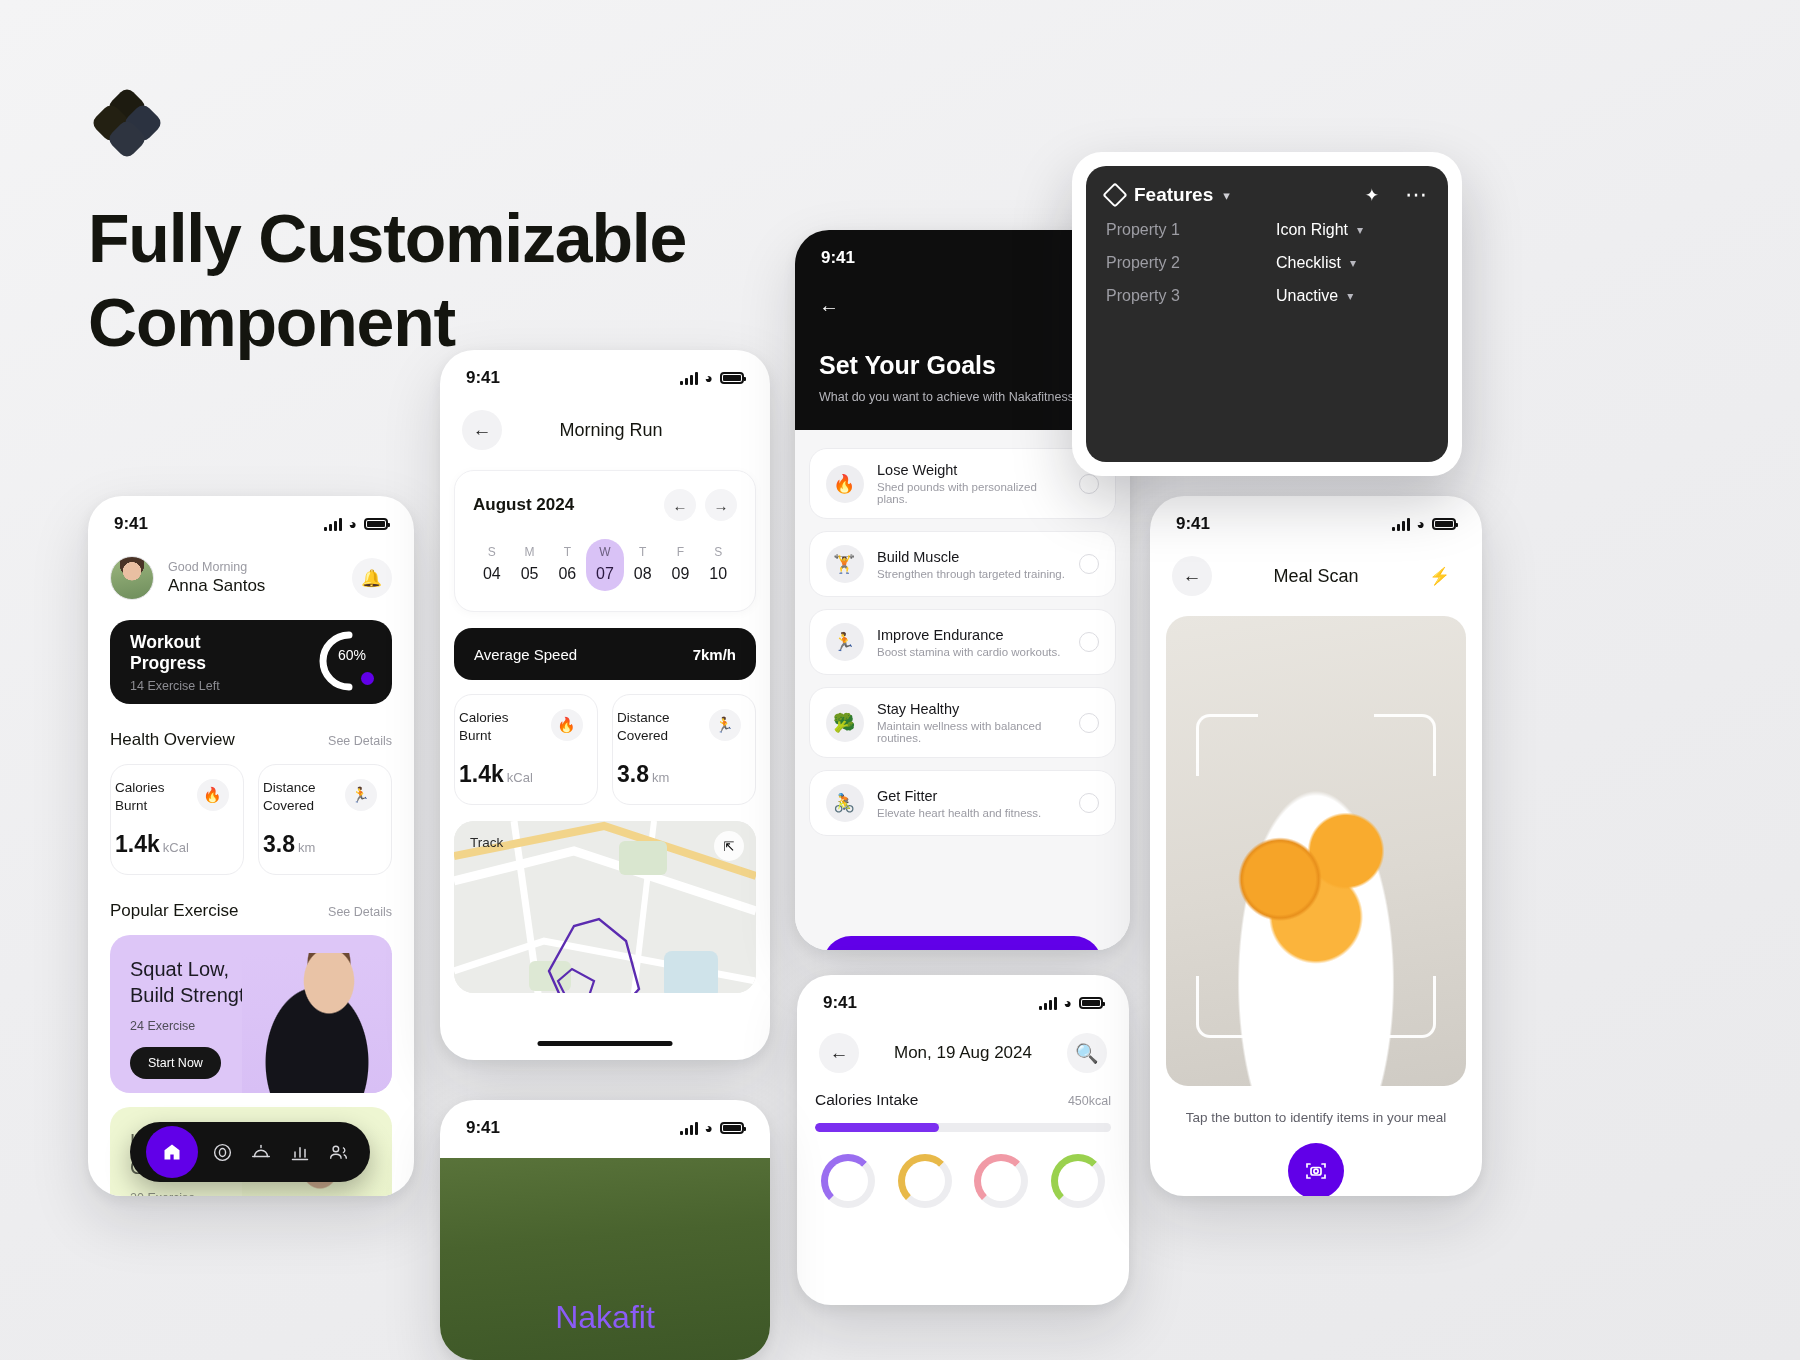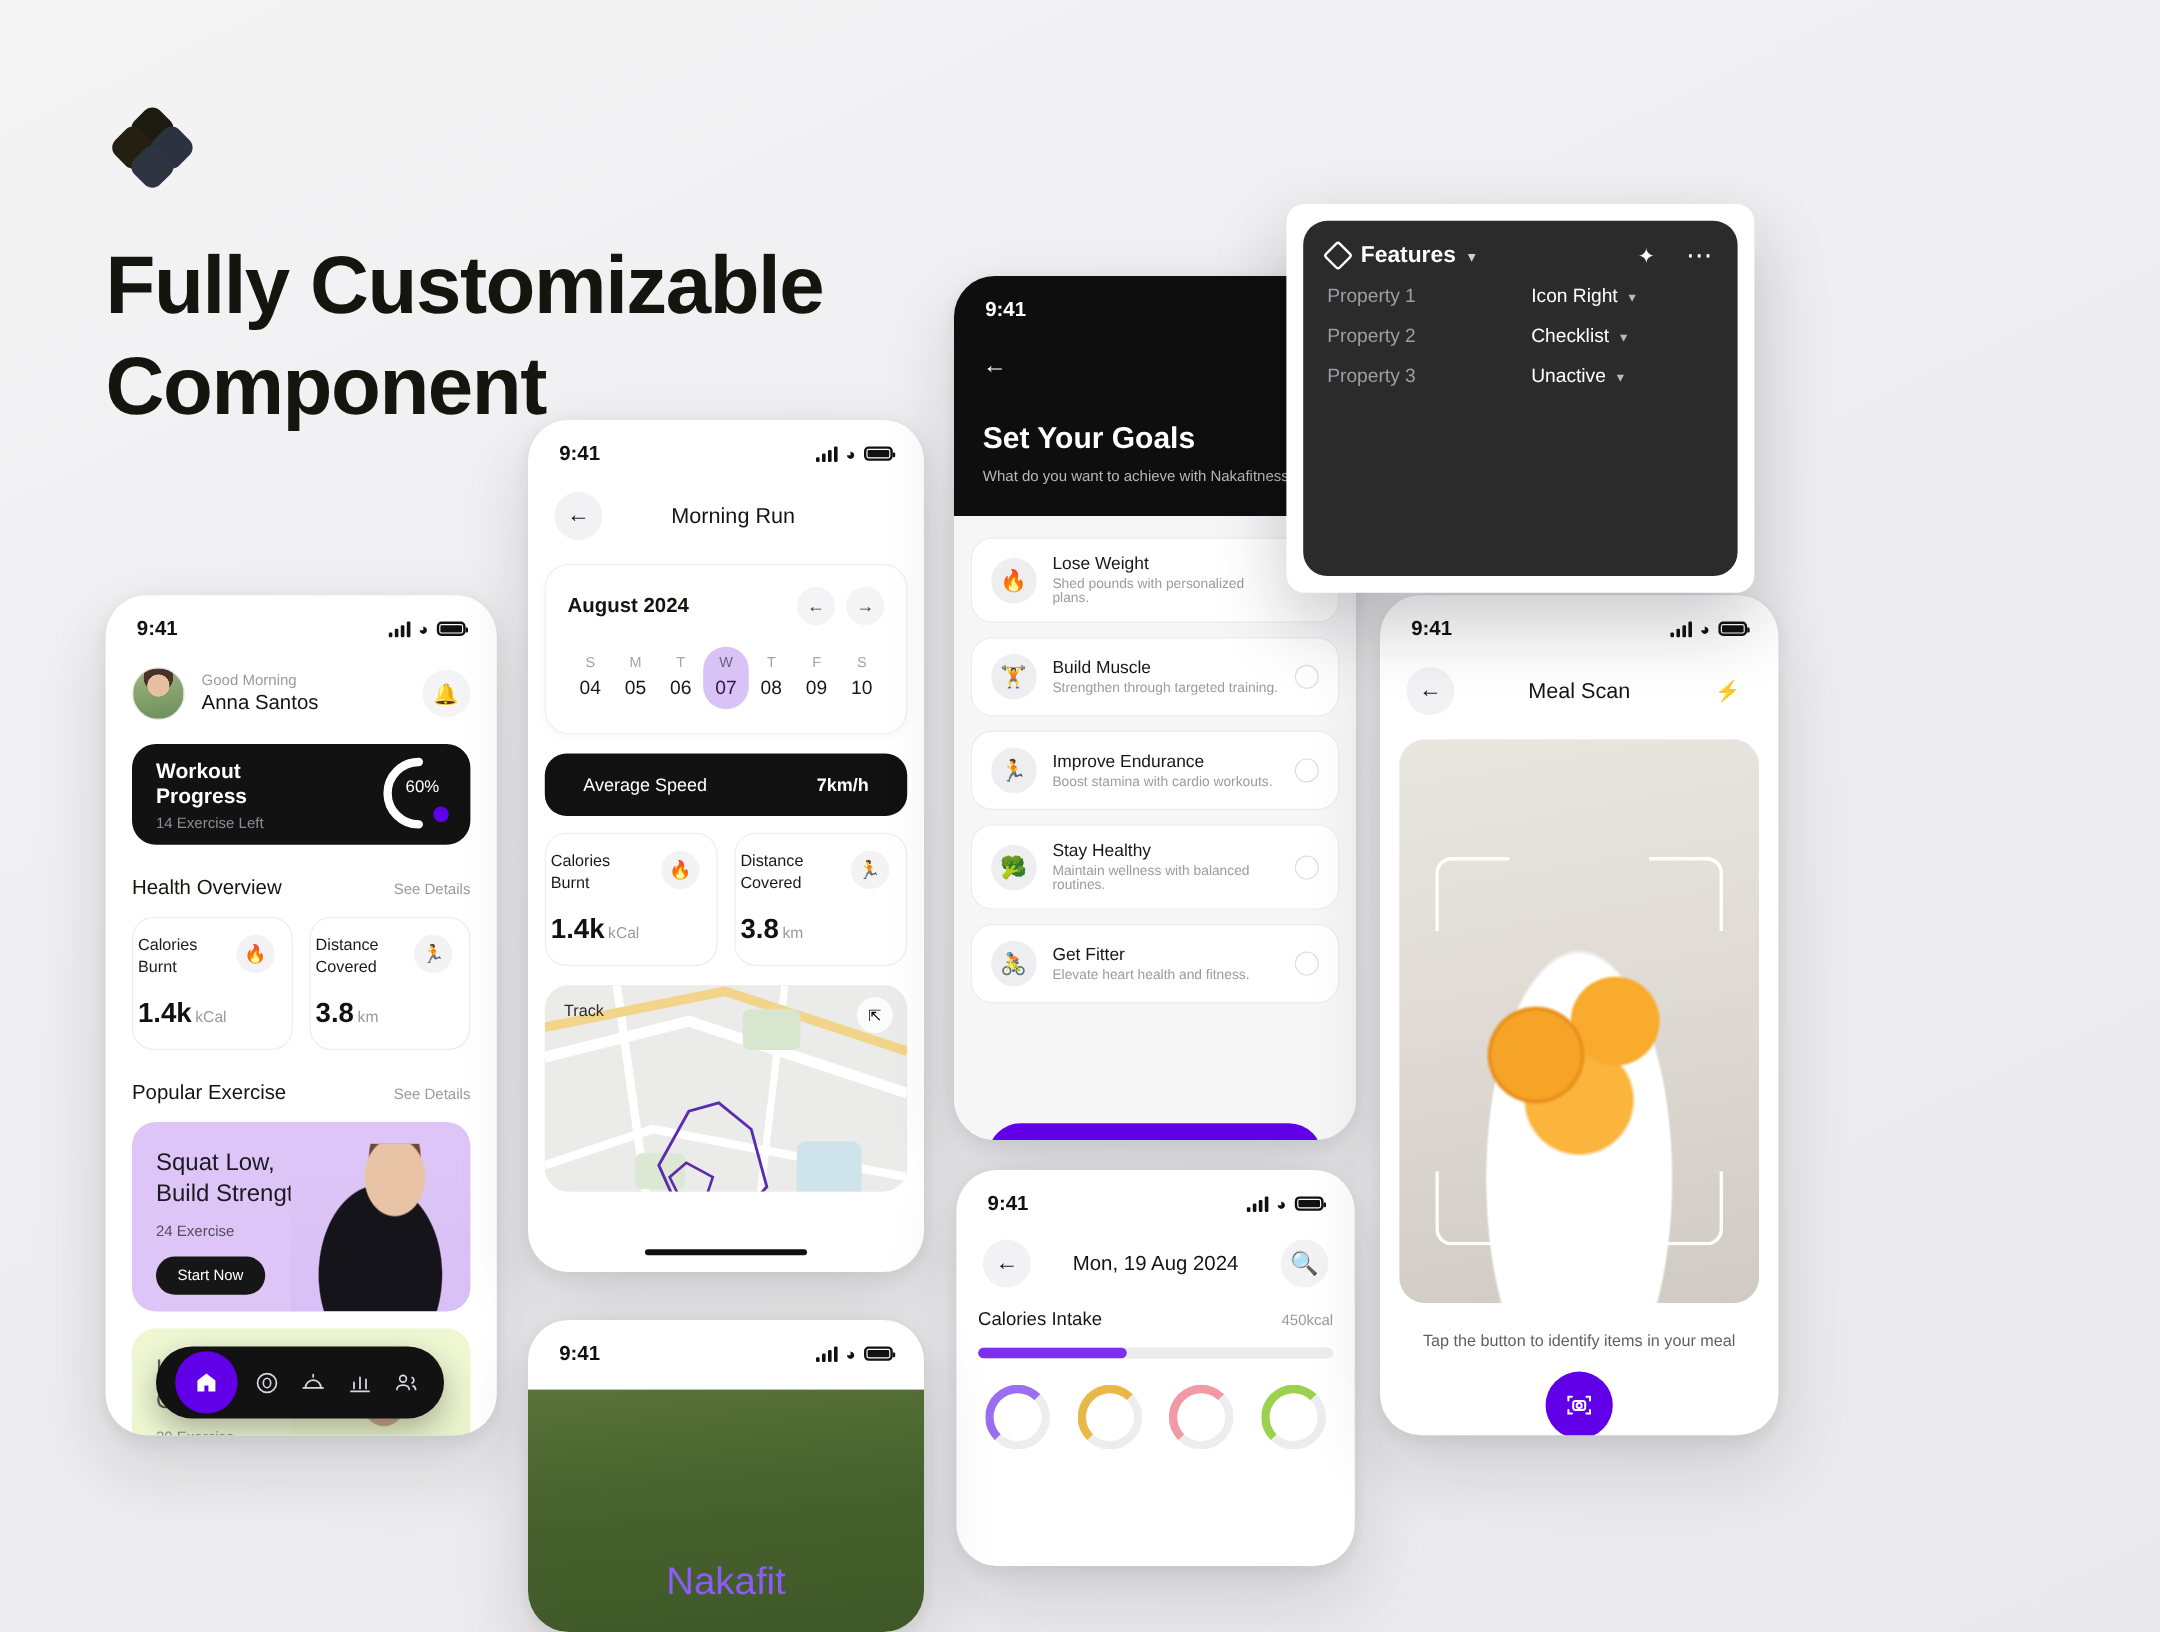--- a/index.html
+++ b/index.html
@@ -152,21 +152,21 @@
   .cal-days{display:flex;justify-content:space-between;margin-top:18px;}
   .cal-day{width:38px;text-align:center;padding:6px 0 8px 0;border-radius:19px;}
   .cal-day.sel{background:#d9c2f6;}
   .cal-dow{font-size:12px;color:#a3a3ab;}
   .cal-dom{font-size:16px;color:#18181c;margin-top:6px;font-weight:500;}
   .cal-day.sel .cal-dow{color:#6c5f80;}
   .cal-day.sel .cal-dom{color:#2a1840;}
 
   .speed-card{
     margin:16px 14px 0 14px;background:#111;border-radius:18px;height:52px;
-    display:flex;align-items:center;justify-content:space-between;padding:0 32px;
+    display:flex;align-items:center;justify-content:space-between;padding:0 20px;
   }
   .speed-l{font-size:15px;color:#fff;}
   .speed-r{font-size:15px;color:#fff;font-weight:600;}
 
   .run-stats{display:flex;gap:14px;margin:14px 14px 0 14px;}
   .map-card{
     margin:16px 14px 0 14px;height:172px;border-radius:20px;position:relative;overflow:hidden;
     background:#ebece9;
   }
   .map-label{position:absolute;left:16px;top:14px;font-size:13.5px;color:#2a2a2a;z-index:3;}
@@ -237,22 +237,22 @@
     position:absolute;left:0;right:0;top:58px;bottom:0;
     background:linear-gradient(175deg,#59733a 0%,#49632e 40%,#3d5727 100%);
   }
   .field-word{
     position:absolute;left:0;right:0;bottom:24px;text-align:center;
     font-size:32px;color:#8b5cf6;font-weight:500;
   }
 
   
   #features-pop{
-    position:absolute;left:1072px;top:170px;width:390px;height:324px;
-    background:#fff;border-radius:15px;padding:14px;
+    position:absolute;left:1072px;top:152px;width:390px;height:324px;
+    background:#fff;border-radius:30px;padding:14px;
     box-shadow:0 26px 60px rgba(16,18,28,.22);
   }
   .pop-inner{background:#2b2b2b;border-radius:20px;height:100%;padding:18px 20px;}
   .pop-head{display:flex;align-items:center;gap:10px;}
   .diamond{width:18px;height:18px;border:2px solid #fff;transform:rotate(45deg);border-radius:3px;}
   .pop-title{font-size:19px;color:#fff;font-weight:700;}
   .pop-chev{font-size:13px;color:#cfcfd4;}
   .pop-spacer{flex:1;}
   .pop-spark{font-size:17px;color:#fff;}
   .pop-dots{font-size:22px;color:#fff;letter-spacing:1px;line-height:0.6;}

